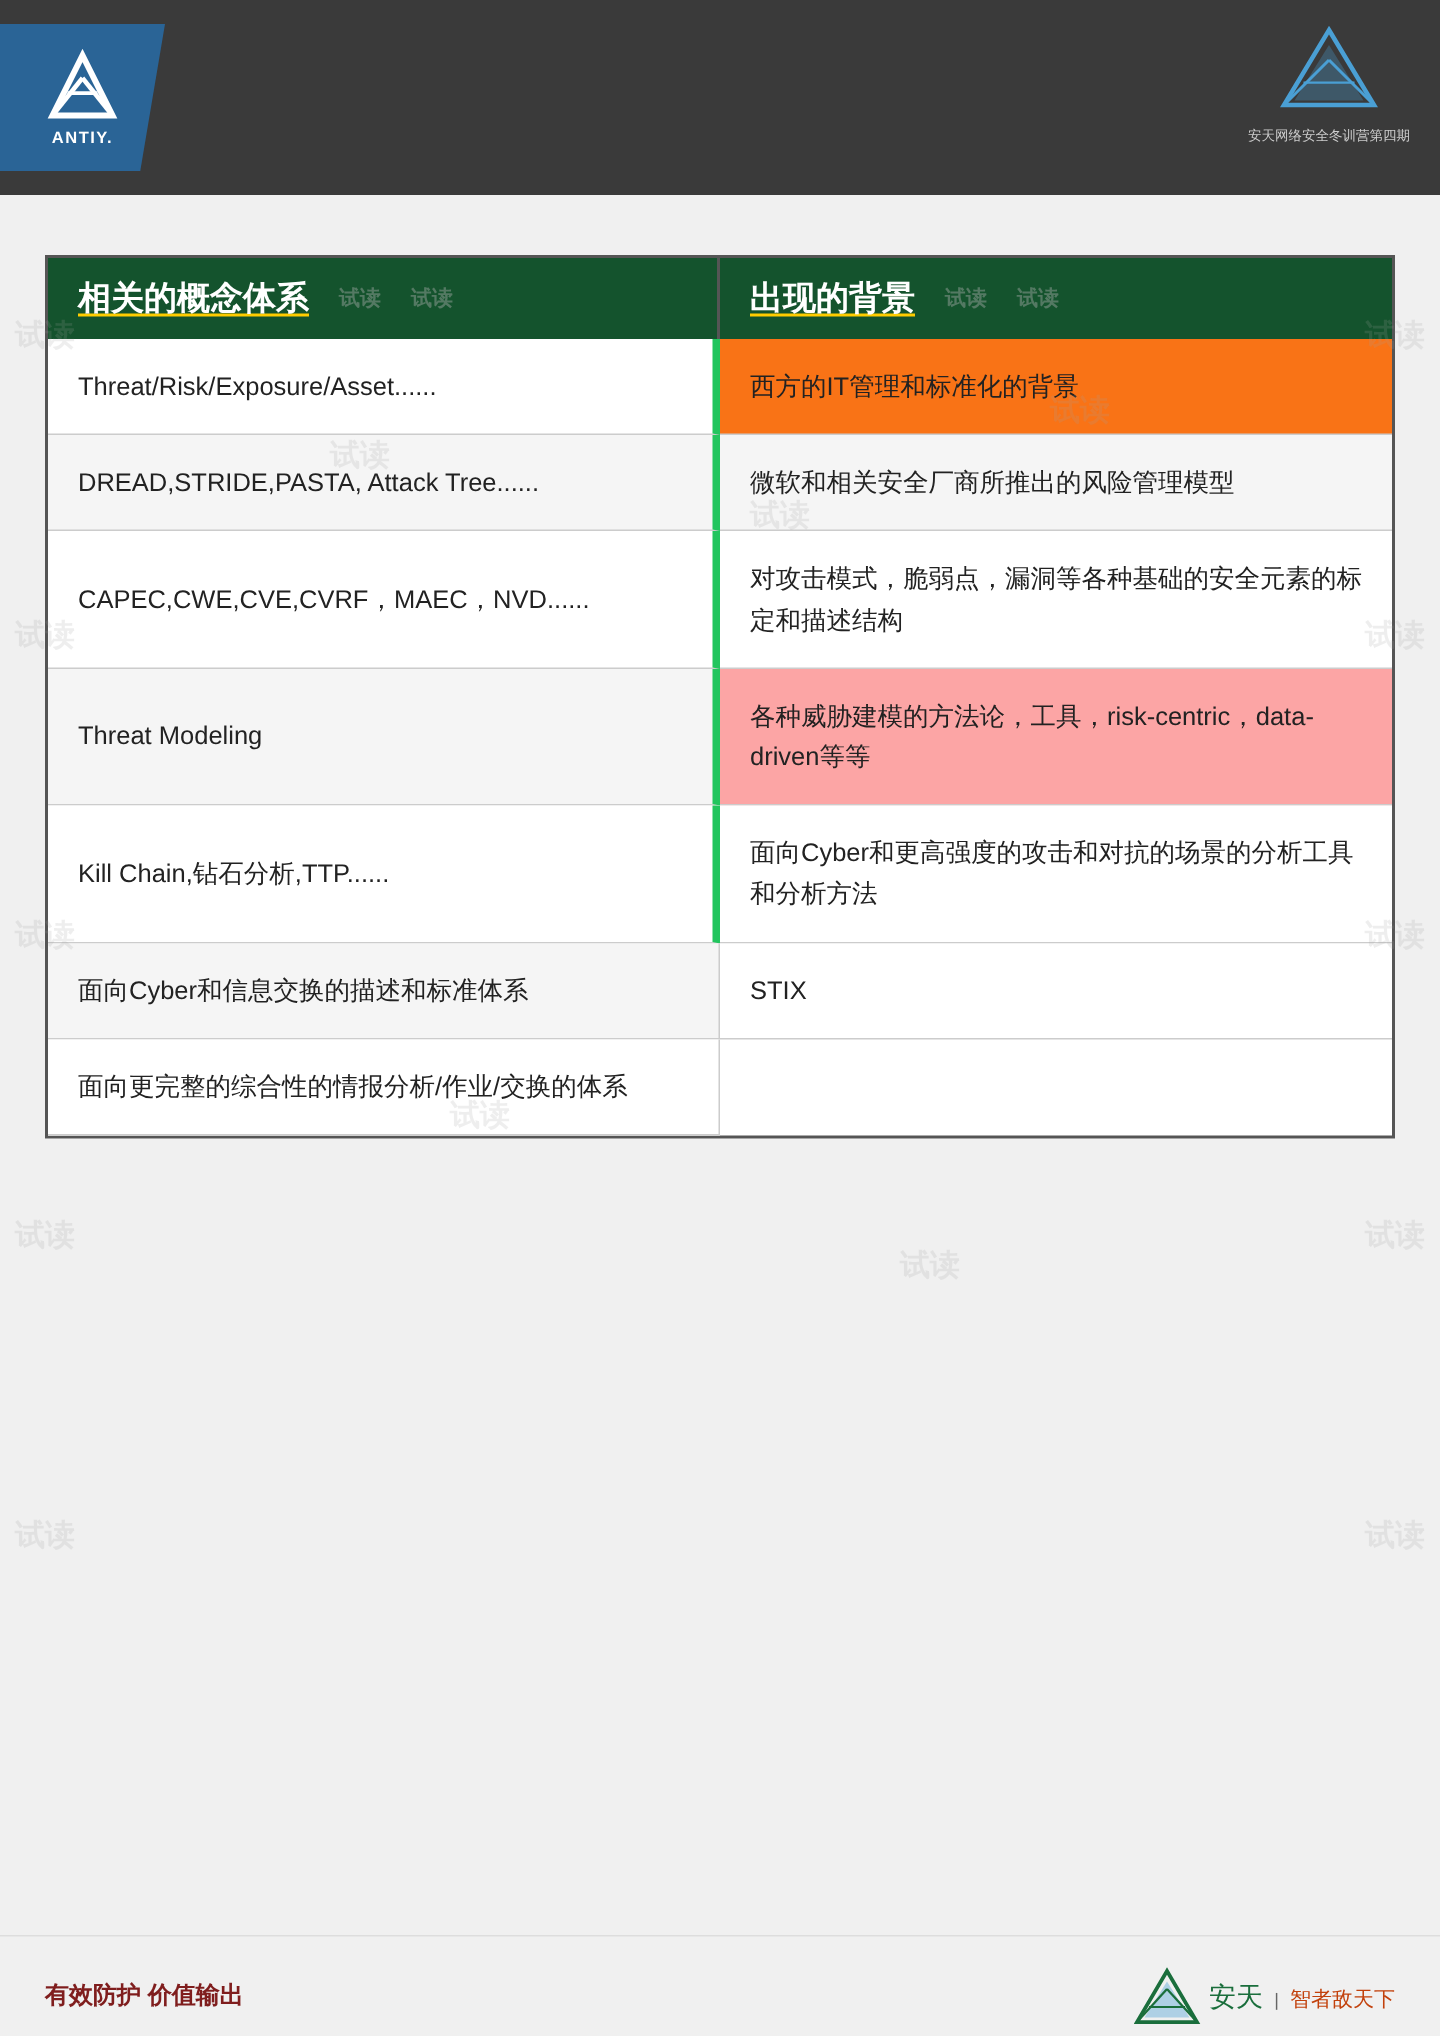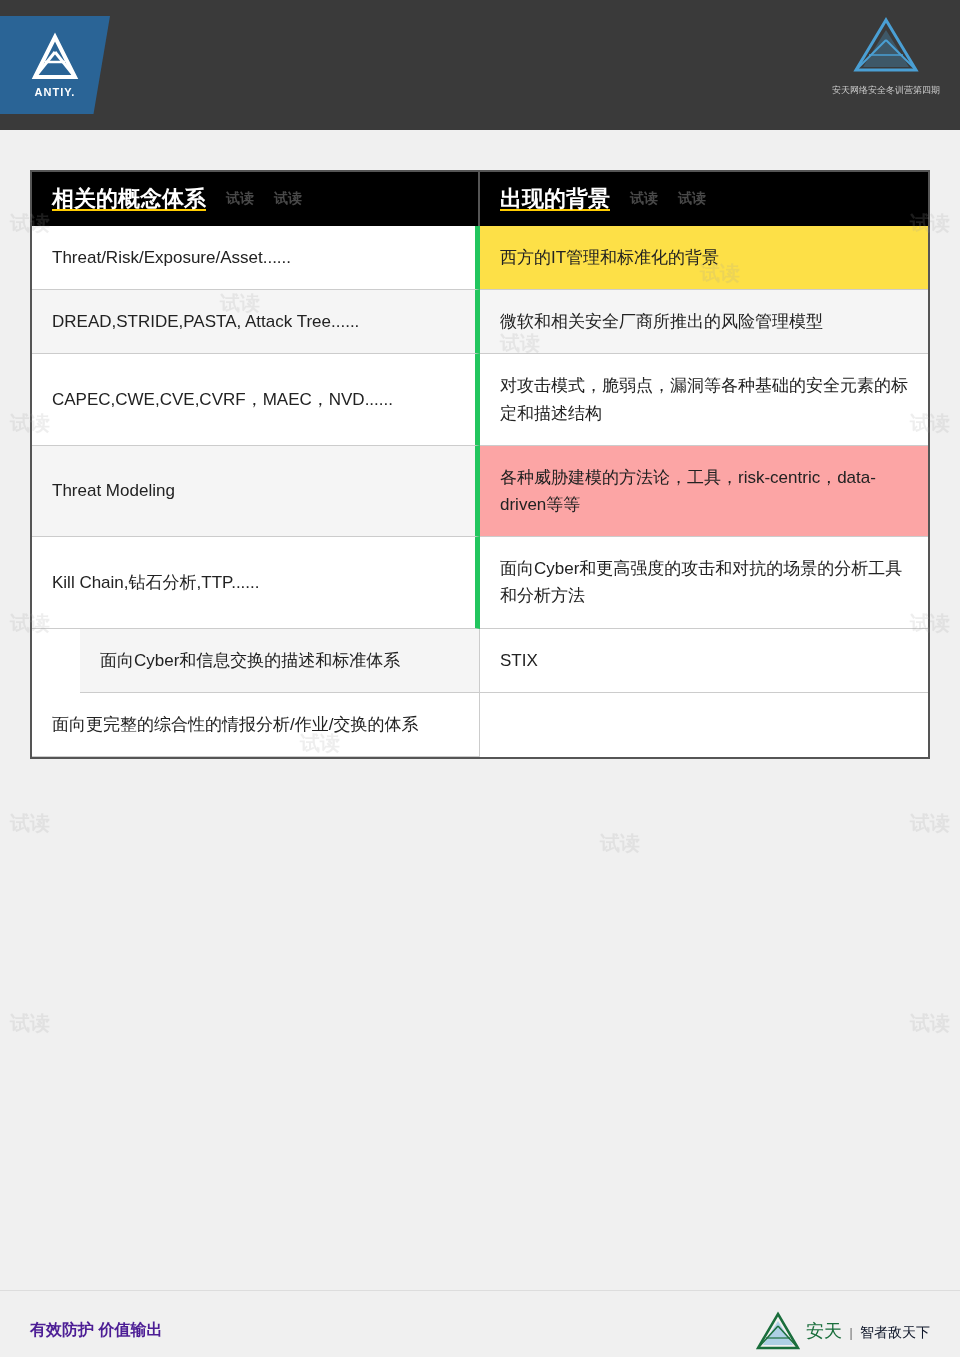--- a/index.html
+++ b/index.html
@@ -87,21 +87,21 @@
     
     .table-container {
       width: 100%;
       border: 2px solid #555;
       background: white;
     }
 
     .table-header {
       display: grid;
       grid-template-columns: 1fr 1fr;
-      background: #000000;
+      background: #14532d;
       text-align: right;
     }
 
     .th-cell {
       padding: 12px 20px;
       color: white;
       font-size: 22px;
       font-weight: bold;
       border-right: 2px solid #555;
       display: flex;
@@ -172,40 +172,40 @@
       height: 80px;
       background: #f0f0f0;
       display: flex;
       align-items: center;
       justify-content: space-between;
       padding: 0 30px;
       border-top: 1px solid #ddd;
     }
 
     .footer-left {
-      color: #4c1d95;
+      color: #7f1d1d;
       font-size: 16px;
       font-weight: bold;
     }
 
     .footer-right {
       display: flex;
       align-items: center;
       gap: 5px;
     }
 
     .footer-brand {
       font-size: 18px;
       font-weight: normal;
       color: #1a6e3c;
     }
 
     .footer-brand-sub {
       font-size: 14px;
-      color: #0f172a;
+      color: #c2410c;
     }
   </style>
 </head>
 <body>
 
 <div class="header">
   <div class="logo-block">
     <svg class="logo-icon" viewBox="0 0 60 50">
       <polygon points="10,45 30,5 50,45" fill="none" stroke="white" stroke-width="4"></polygon>
       <line x1="10" y1="45" x2="30" y2="20" stroke="white" stroke-width="3"></line>
@@ -268,30 +268,30 @@
       </div>
       <div class="th-cell">
         <span class="th-underline">出现的背景</span>
         <span style="color:rgba(180,180,180,0.4); font-size:14px; margin-left:10px;">试读</span>
         <span style="color:rgba(180,180,180,0.4); font-size:14px; margin-left:10px;">试读</span>
       </div>
     </div>
 
     <div class="table-body" id="table-body">
     <div class="cell cell-left" style="background: rgb(255, 255, 255);">Threat/Risk/Exposure/Asset......</div>
-        <div class="cell cell-right" style="background: #fde047;">西方的IT管理和标准化的背景</div>
+        <div class="cell cell-right" style="background: #f97316;">西方的IT管理和标准化的背景</div>
         <div class="cell cell-left" style="background: rgb(245, 245, 245);">DREAD,STRIDE,PASTA, Attack Tree......</div>
         <div class="cell cell-right" style="background: rgb(245, 245, 245);">微软和相关安全厂商所推出的风险管理模型</div>
         <div class="cell cell-left" style="background: rgb(255, 255, 255);">CAPEC,CWE,CVE,CVRF，MAEC，NVD......</div>
         <div class="cell cell-right" style="background: rgb(255, 255, 255);">对攻击模式，脆弱点，漏洞等各种基础的安全元素的标定和描述结构</div>
         <div class="cell cell-left" style="background: rgb(245, 245, 245);">Threat Modeling</div>
         <div class="cell cell-right" style="background: #fca5a5;">各种威胁建模的方法论，工具，risk-centric，data-driven等等</div>
         <div class="cell cell-left" style="background: rgb(255, 255, 255);">Kill Chain,钻石分析,TTP......</div>
         <div class="cell cell-right" style="background: rgb(255, 255, 255);">面向Cyber和更高强度的攻击和对抗的场景的分析工具和分析方法</div>
-        <div class="cell cell-right" style="background: rgb(245, 245, 245); margin-left: 48px;">面向Cyber和信息交换的描述和标准体系</div>
+        <div class="cell cell-right" style="background: rgb(245, 245, 245);">面向Cyber和信息交换的描述和标准体系</div>
         <div class="cell cell-left" style="background: rgb(255, 255, 255);">STIX</div>
         <div class="cell cell-right" style="background: rgb(255, 255, 255);">面向更完整的综合性的情报分析/作业/交换的体系</div>
       </div>
   </div>
 
 </div>
 
 <div class="footer" style="position:relative; margin-top: 20px;">
   <span class="footer-left">有效防护 价值输出</span>
   <div class="footer-right">

